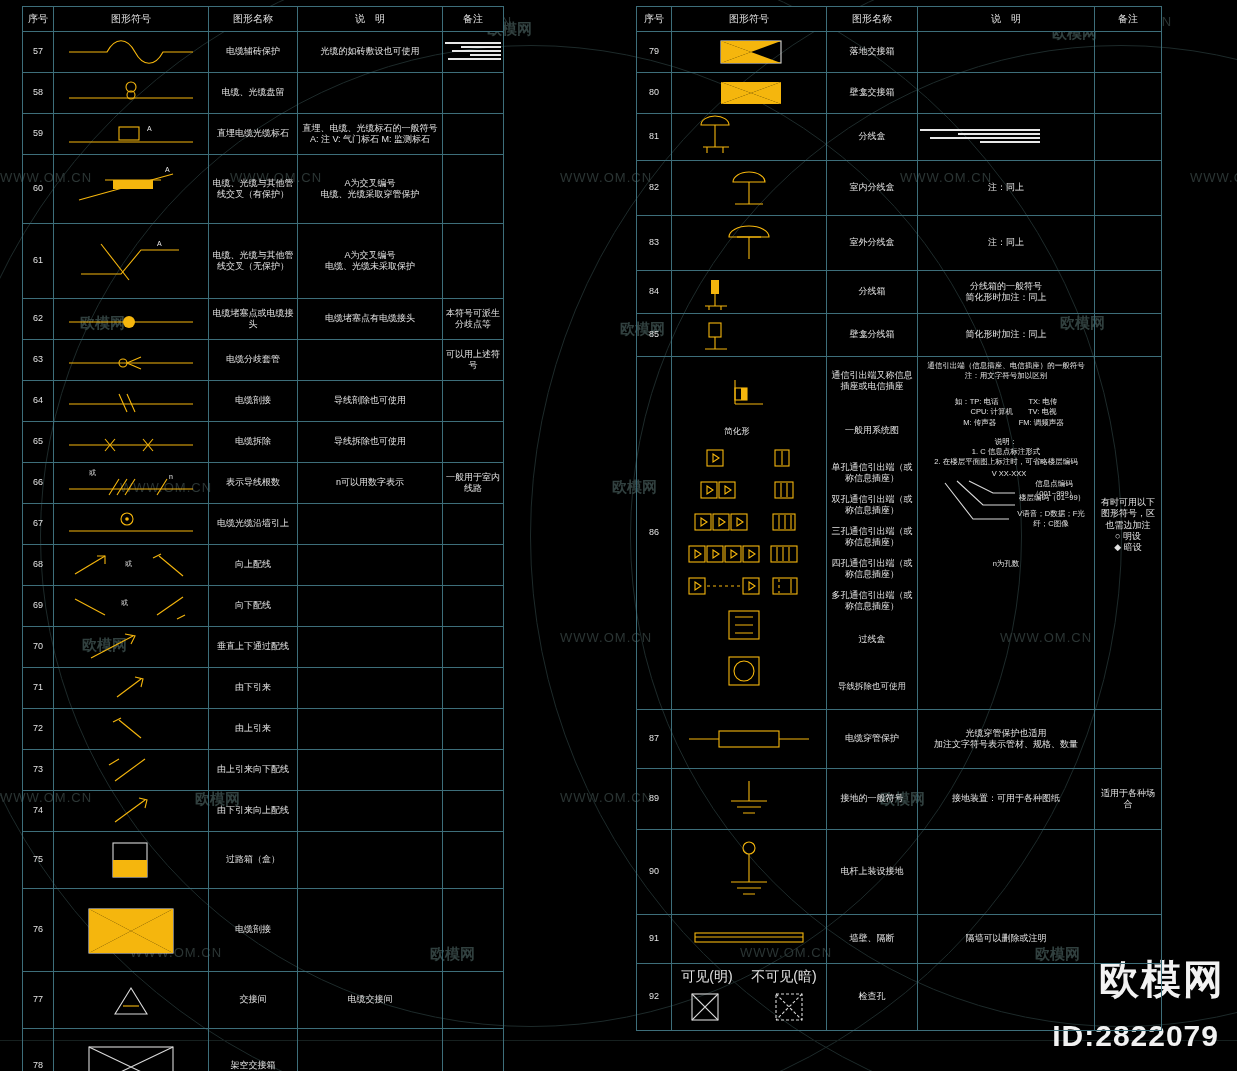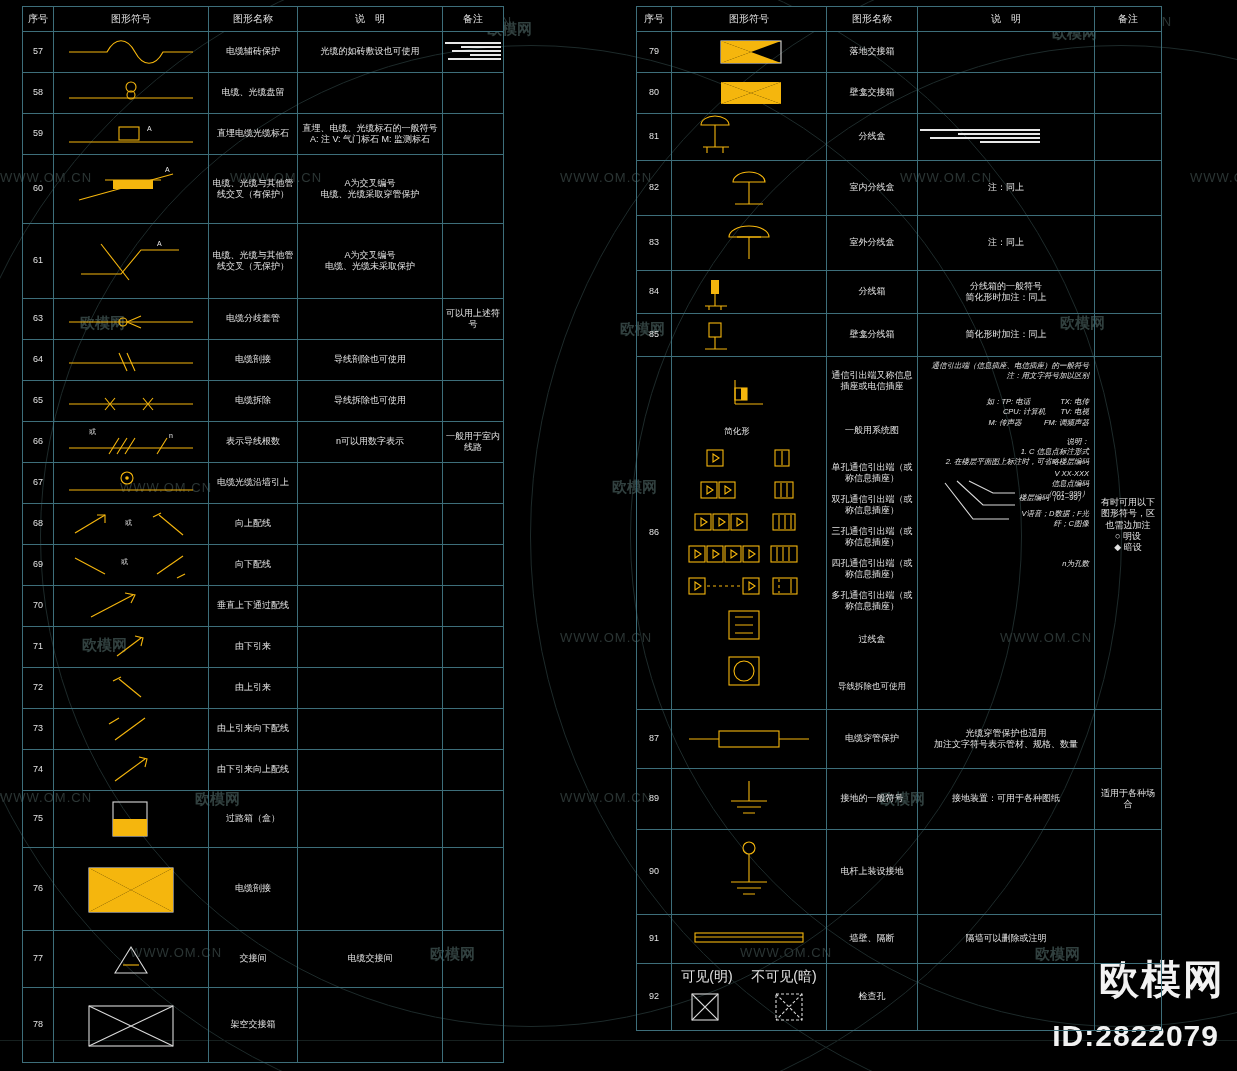--- a/index.html
+++ b/index.html
@@ -50,21 +50,21 @@
   .symcell{height:38px;position:relative;}
   .tiny{font-size:7.5px;}
   .smaller{font-size:8px;}
   svg{display:block;margin:0 auto;overflow:visible;}
   .yellow{fill:#f5b60d;}
   .stroke-y{stroke:#f5b60d;fill:none;stroke-width:1.1;}
   .stroke-w{stroke:#d9d9d9;fill:none;stroke-width:1.1;}
   .lbl{font-size:7px;fill:#e8e8e8;}
   .bars{width:100%;}
   .bars i{display:block;height:2px;background:#e8e8e8;margin:0 0 2px auto;}
-  .note-block{font-size:7.5px;text-align:right;line-height:1.35;font-style:italic;}
+  .note-block{font-size:7.5px;text-align:center;line-height:1.35;}
   .vis-row{display:flex;justify-content:space-around;font-size:14px;}
 </style>
 </head>
 <body>
 
 <div class="bg-arc arc1"></div>
 <div class="bg-arc arc2"></div>
 <div class="bg-arc arc3"></div>
 <div class="bg-arc arc4"></div>
 <div class="bg-line" style="left:0;top:1040px;width:1237px;height:1px;"></div>
@@ -184,20 +184,32 @@
         <path class="stroke-y" d="M40 16 L68 52"></path>
         <text class="lbl" x="96" y="18">A</text>
       </svg>
     </td>
     <td class="c-name">电缆、光缆与其他管线交叉（无保护）</td>
     <td class="c-desc smaller" style="white-space:pre-line">A为交叉编号
 电缆、光缆未采取保护</td>
     <td class="c-rem"></td>
   </tr>
 
+  <tr>
+    <td class="c-no">62</td>
+    <td class="c-sym symcell">
+      <svg width="140" height="34" viewBox="0 0 140 34">
+        <path class="stroke-y" d="M8 20 H132"></path>
+        <circle class="yellow" cx="68" cy="20" r="6"></circle>
+      </svg>
+    </td>
+    <td class="c-name tiny">电缆堵塞点或电缆接头</td>
+    <td class="c-desc smaller">电缆堵塞点有电缆接头</td>
+    <td class="c-rem tiny">本符号可派生分歧点等</td>
+  </tr>
 
   <tr>
     <td class="c-no">63</td>
     <td class="c-sym symcell">
       <svg width="140" height="30" viewBox="0 0 140 30">
         <path class="stroke-y" d="M8 18 H132"></path>
         <circle class="stroke-y" cx="62" cy="18" r="4"></circle>
         <path class="stroke-y" d="M66 18 L80 12 M66 18 L80 24"></path>
       </svg>
     </td>

